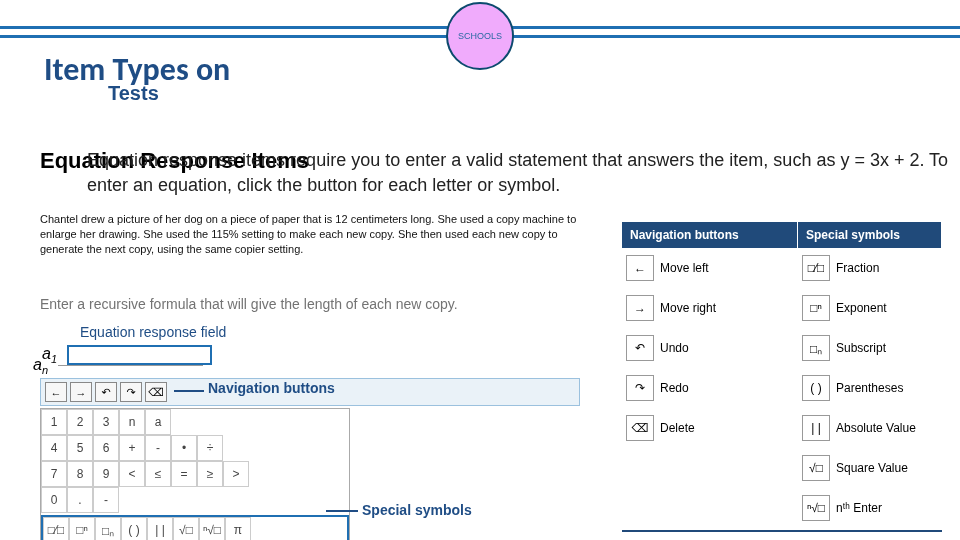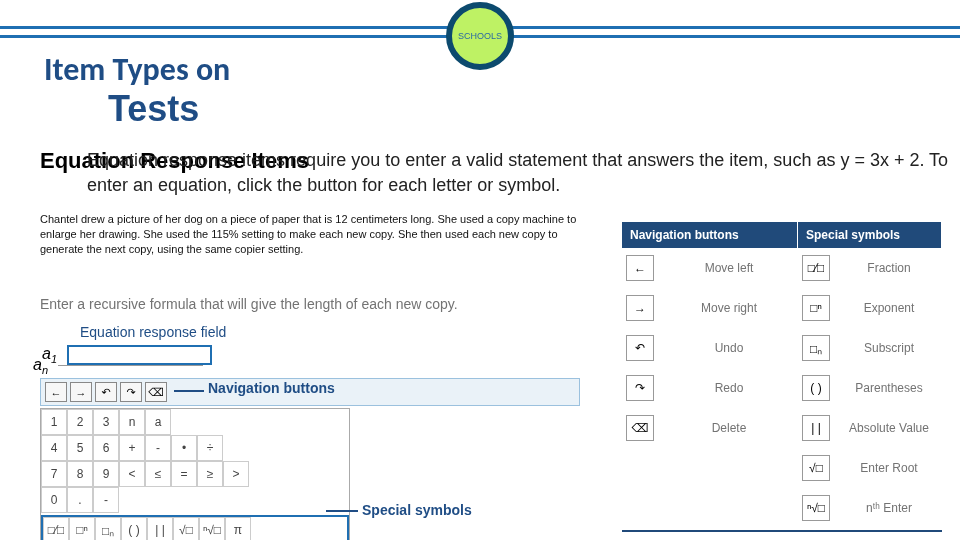--- a/index.html
+++ b/index.html
@@ -11,36 +11,36 @@
   }
   .top-rule {
     position: absolute; left: 0; right: 0; top: 26px;
     border-top: 3px solid #1f6fb2;
     border-bottom: 3px solid #1f6fb2;
     height: 12px;
   }
   .logo {
     position: absolute; left: 446px; top: 2px;
     width: 68px; height: 68px; border-radius: 50%;
-    background: #bef264; border: 6px solid #0c4a6e;
+    background: #f0abfc; border: 2px solid #0c4a6e;
     display: flex; align-items: center; justify-content: center;
     font-size: 9px; color: #2b6aa3; text-align: center;
   }
   .title-main {
     position: absolute; left: 44px; top: 50px;
     font-size: 32px; font-weight: 700; color: #1f4d85;
     font-family: "Calibri", sans-serif;
   }
   .title-sub {
     position: absolute; left: 40px; top: 100px;
     font-size: 22px; color: #000000; font-weight: 600; margin-top: 48px;
   }
   .title-tests {
-    position: absolute; left: 108px; top: 88px;
-    font-size: 36px; font-weight: 700; color: #1f4d85;
+    position: absolute; left: 108px; top: 82px;
+    font-size: 20px; font-weight: 700; color: #1f4d85;
   }
   .intro {
     position: absolute; left: 40px; top: 148px; width: 880px;
     font-size: 18px; color: #222; line-height: 1.4; margin-left: 47px;
   }
   .math { font-style: italic; }
   .problem {
     position: absolute; left: 40px; top: 212px; width: 560px;
     font-size: 11px; color: #111; line-height: 1.35;
   }
@@ -117,21 +117,21 @@
     padding: 6px 8px; border-right: 1px solid #fff;
   }
   .col-nav { width: 176px; }
   .col-sym { width: 144px; }
   .tbl-row { display: flex; align-items: center; height: 40px; }
   .tbl-row .icon {
     width: 28px; height: 26px; border: 1px solid #999;
     margin: 0 6px 0 4px; display: flex; align-items: center; justify-content: center;
     font-size: 12px; background: #fff;
   }
-  .tbl-row .txt { flex: 1; color: #737373; text-align: center; }
+  .tbl-row .txt { flex: 1; color: #000000; }
   .cell-nav { width: 176px; display: flex; align-items: center; }
   .cell-sym { width: 144px; display: flex; align-items: center; }
   .tbl-sep {
     position: absolute; left: 622px; top: 530px; width: 320px;
     border-top: 2px solid #204a7a;
   }
 </style>
 </head>
 <body>
 
@@ -274,21 +274,21 @@
           <div class="icon">| |</div>
           <div class="txt">Absolute Value</div>
         </div>
       </div>
       <div class="tbl-row">
         <div class="cell-nav">
           <div class="txt"></div>
         </div>
         <div class="cell-sym">
           <div class="icon">√□</div>
-          <div class="txt">Enter Root</div>
+          <div class="txt">Square Value</div>
         </div>
       </div>
       <div class="tbl-row">
         <div class="cell-nav">
           <div class="txt"></div>
         </div>
         <div class="cell-sym">
           <div class="icon">ⁿ√□</div>
           <div class="txt">nᵗʰ Enter</div>
         </div>

